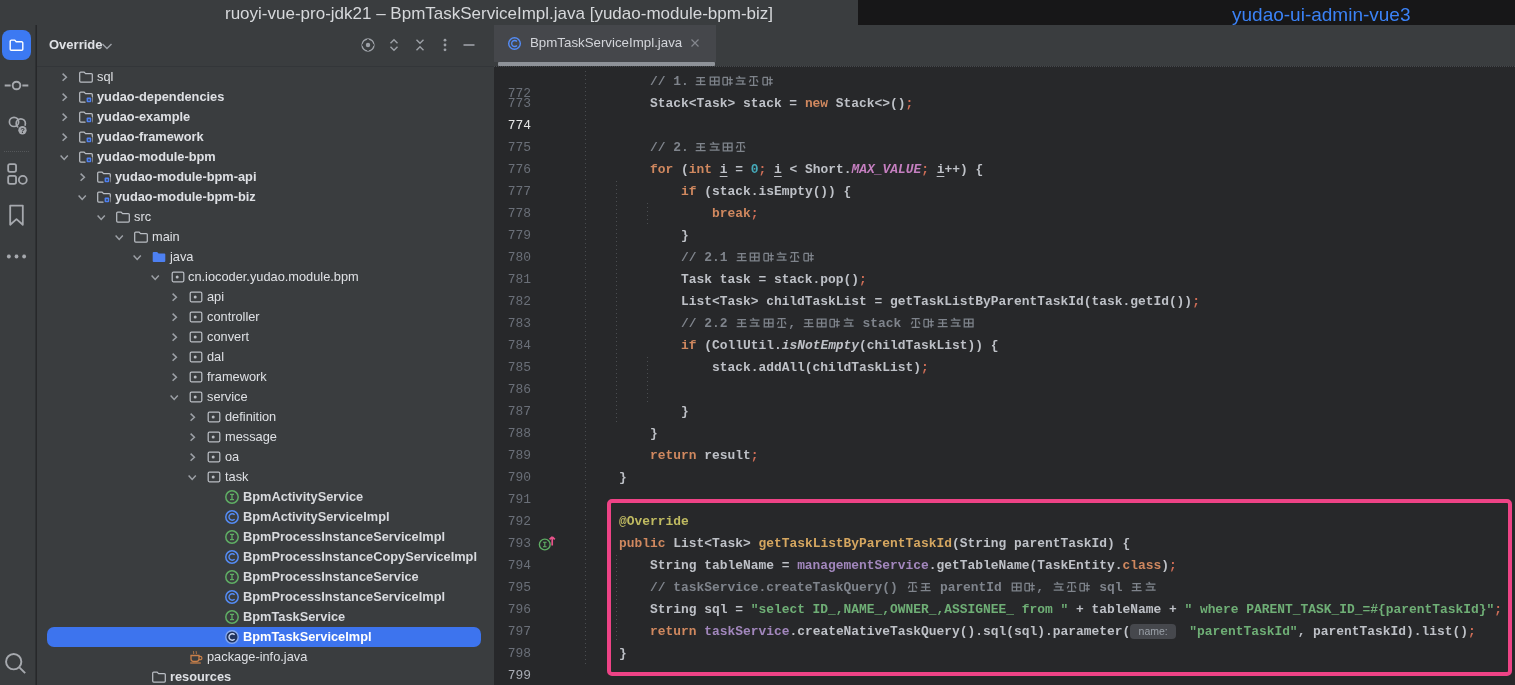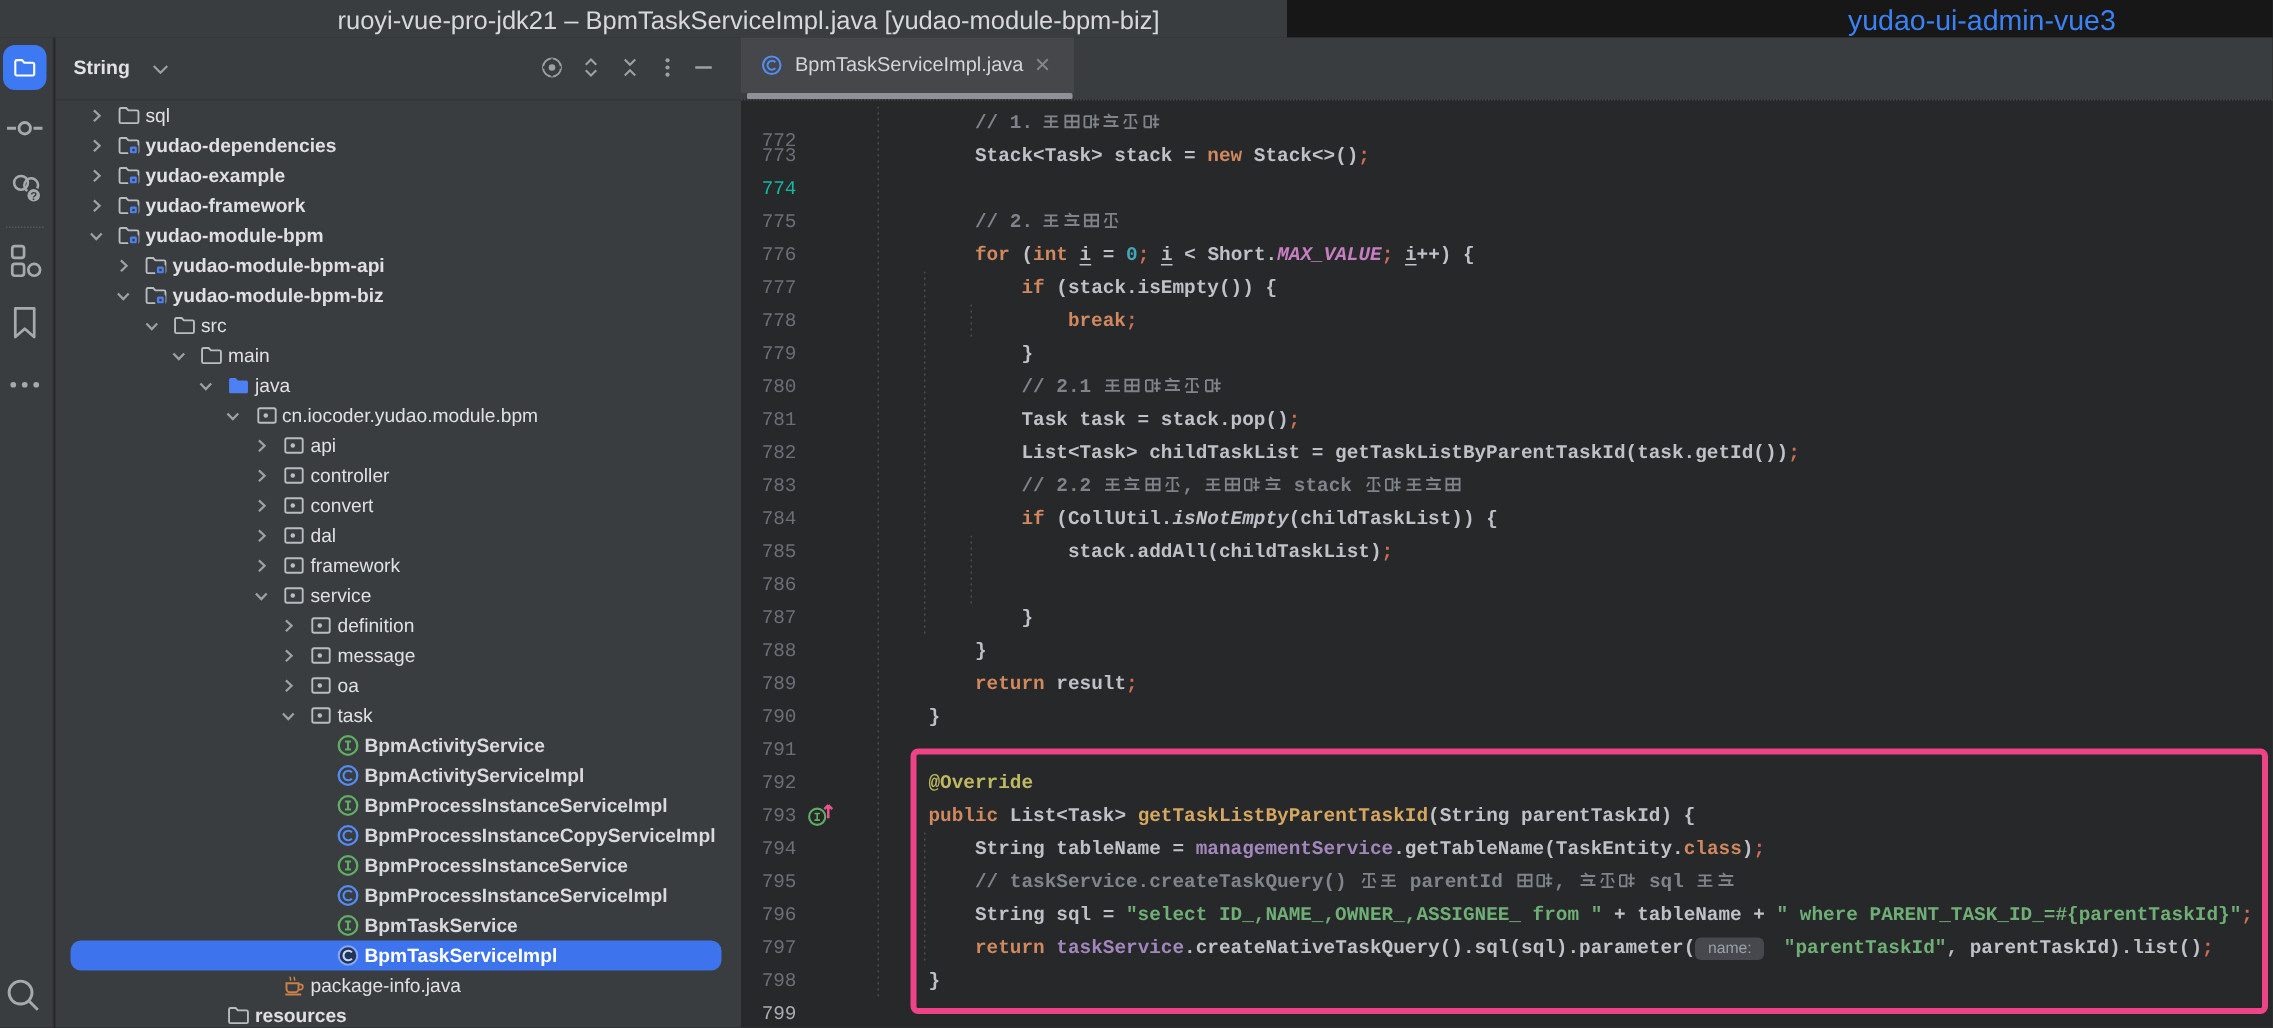--- a/index.html
+++ b/index.html
@@ -109,21 +109,21 @@
         <circle cx="5.2" cy="12" r="1.7" fill="#a6a9ae"></circle>
         <circle cx="12" cy="12" r="1.7" fill="#a6a9ae"></circle>
         <circle cx="18.8" cy="12" r="1.7" fill="#a6a9ae"></circle>
       </svg>
 <svg class="ai" style="left:2px;top:625px" viewBox="0 0 24 24">
         <circle cx="10.4" cy="10.4" r="6.8" fill="none" stroke="#a6a9ae" stroke-width="1.7"></circle>
         <path d="M15.4 15.4 20.6 20.6" stroke="#a6a9ae" stroke-width="1.7"></path>
       </svg>
 </div>
   <div id="ppanel">
-<div class="ph">String</div>
+<div class="ph">Override</div>
 <svg class="hi" style="left:62px;top:13px" viewBox="0 0 16 16">
         <path d="M3.5 6 8 10.5 12.5 6" fill="none" stroke="#9da1a7" stroke-width="1.4"></path>
       </svg>
 <svg class="hi" style="left:323px;top:12px" viewBox="0 0 16 16">
         <circle cx="8" cy="8" r="6" fill="none" stroke="#9da1a7" stroke-width="1.3"></circle>
         <circle cx="8" cy="8" r="2.2" fill="#9da1a7"></circle>
         <path d="M8 2v2.4M8 11.6V14M2 8h2.4M11.6 8H14" stroke="#3a3d3f" stroke-width="1.6"></path>
       </svg>
 <svg class="hi" style="left:349px;top:12px" viewBox="0 0 16 16">
         <path d="M4.5 6.2 8 2.7l3.5 3.5M4.5 9.8 8 13.3l3.5-3.5" fill="none" stroke="#9da1a7" stroke-width="1.4"></path>
@@ -172,21 +172,21 @@
             <use href="#h3"></use>
           </svg><svg class="hz">
             <use href="#h4"></use>
           </svg><svg class="hz">
             <use href="#h5"></use>
           </svg><svg class="hz">
             <use href="#h3"></use>
           </svg></b></div>
 <div class="gn" style="top:27px;color:#6a6f78">773</div>
 <div class="cl" style="top:27px">        Stack&lt;Task&gt; stack = <b class="k">new</b> Stack&lt;&gt;()<b class="sc">;</b></div>
-<div class="gn" style="top:49px;color:#14b8a6">774</div>
+<div class="gn" style="top:49px;color:#e5e5e5">774</div>
 <div class="gn" style="top:71px;color:#6a6f78">775</div>
 <div class="cl" style="top:71px"><b class="c">        // 2<i class="fw">.</i><svg class="hz">
             <use href="#h1"></use>
           </svg><svg class="hz">
             <use href="#h4"></use>
           </svg><svg class="hz">
             <use href="#h2"></use>
           </svg><svg class="hz">
             <use href="#h5"></use>
           </svg></b></div>

